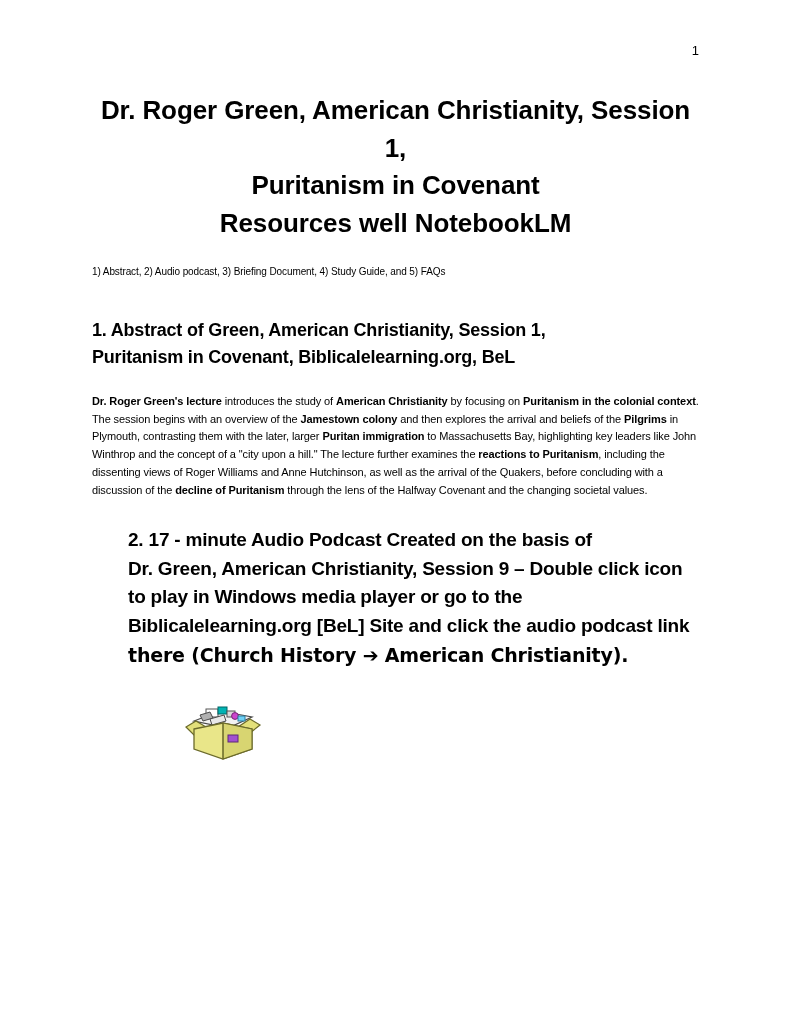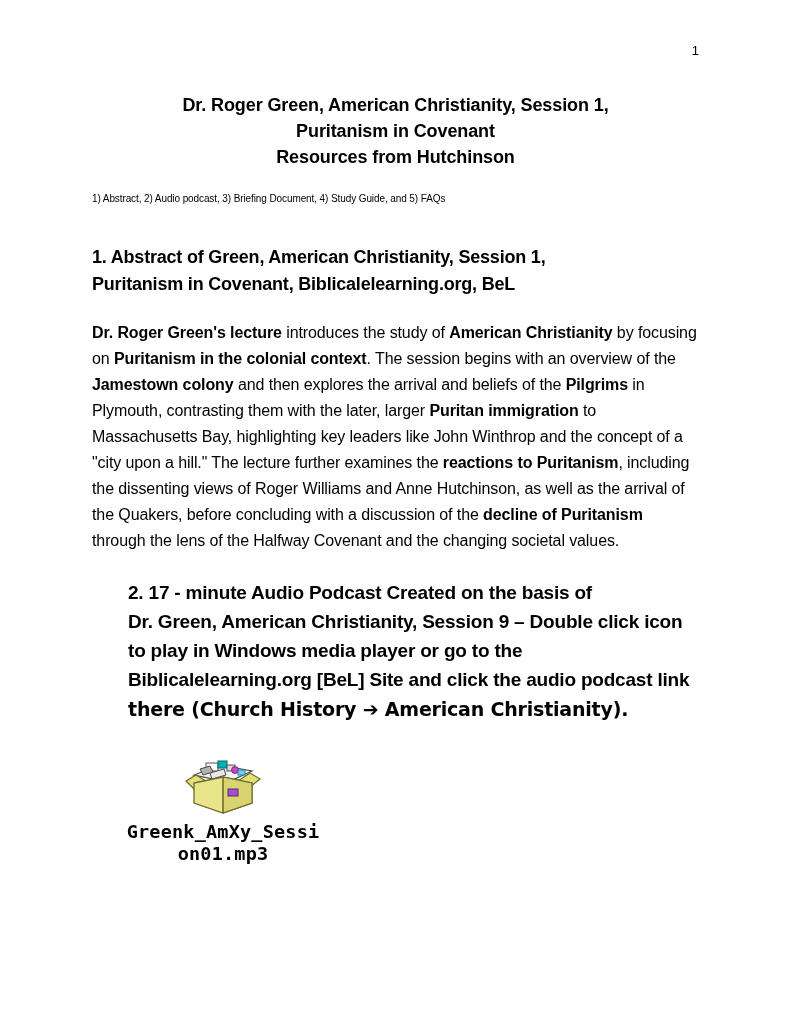--- a/index.html
+++ b/index.html
@@ -29,21 +29,21 @@
   }
   .content {
     position: absolute;
     left: 92px;
     top: 92px;
     width: 607px;
   }
   .title-block {
     text-align: center;
     font-weight: bold;
-    font-size: 18px;
+    font-size: 26px;
     line-height: 1.45;
     letter-spacing: -0.1px;
   }
   .title-line {
     display: block;
   }
   .subtitle-line {
     margin-top: 22px;
     font-size: 10px;
     line-height: 1.4;
@@ -52,21 +52,21 @@
   }
   .h2 {
     margin-top: 38px;
     font-weight: bold;
     font-size: 18px;
     line-height: 1.5;
     letter-spacing: -0.2px;
   }
   .body-para {
     margin-top: 22px;
-    font-size: 16px;
+    font-size: 11px;
     line-height: 1.62;
     text-align: left;
     letter-spacing: -0.1px;
   }
   .body-para b {
     font-weight: bold;
   }
   .h2-second {
     margin-top: 26px;
     font-weight: bold;
@@ -105,21 +105,21 @@
 
 <div class="page">
 
   <div class="page-number">1</div>
 
   <div class="content">
 
     <div class="title-block">
       <span class="title-line">Dr. Roger Green, American Christianity, Session 1,</span>
       <span class="title-line">Puritanism in Covenant</span>
-      <span class="title-line">Resources from Hutchinson</span>
+      <span class="title-line">Resources well NotebookLM</span>
     </div>
 
     <div class="subtitle-line">1) Abstract, 2) Audio podcast, 3) Briefing Document, 4) Study Guide, and 5) FAQs</div>
 
     <div class="h2">
       <span>1. Abstract of Green, American Christianity, Session 1,</span><br>
       <span>Puritanism in Covenant, Biblicalelearning.org, BeL</span>
     </div>
 
     <div class="body-para"><b>Dr. Roger Green's lecture</b><span> introduces the study of </span><b>American Christianity</b><span> by focusing on </span><b>Puritanism in the colonial context</b><span>. The session begins with an overview of the </span><b>Jamestown colony</b><span> and then explores the arrival and beliefs of the </span><b>Pilgrims</b><span> in Plymouth, contrasting them with the later, larger </span><b>Puritan immigration</b><span> to Massachusetts Bay, highlighting key leaders like John Winthrop and the concept of a "city upon a hill." The lecture further examines the </span><b>reactions to Puritanism</b><span>, including the dissenting views of Roger Williams and Anne Hutchinson, as well as the arrival of the Quakers, before concluding with a discussion of the </span><b>decline of Puritanism</b><span> through the lens of the Halfway Covenant and the changing societal values.</span></div>
@@ -148,20 +148,16 @@
         <polygon points="6,26 16,20 26,26 14,34" fill="#e3e07a" stroke="#6b6a2a" stroke-width="1.2"></polygon>
 
         <polygon points="80,24 70,18 58,26 70,32" fill="#e3e07a" stroke="#6b6a2a" stroke-width="1.2"></polygon>
 
         <polygon points="14,28 43,22 72,28 72,48 43,58 14,48" fill="#e9e689" stroke="#6b6a2a" stroke-width="1.3"></polygon>
         <polygon points="43,22 72,28 72,48 43,58" fill="#d8d571" stroke="#6b6a2a" stroke-width="1.1"></polygon>
         <line x1="43" y1="22" x2="43" y2="58" stroke="#6b6a2a" stroke-width="1"></line>
 
         <rect x="48" y="34" width="10" height="7" fill="#a24fd0" stroke="#5c2878" stroke-width="1"></rect>
       </svg>
-      <div class="attachment-label">
-        <span>Greenk_AmXy_Sessi</span><br>
-        <span>on01.mp3</span>
-      </div>
     </div>
 
   </div>
 </div>
 
 </body></html>

